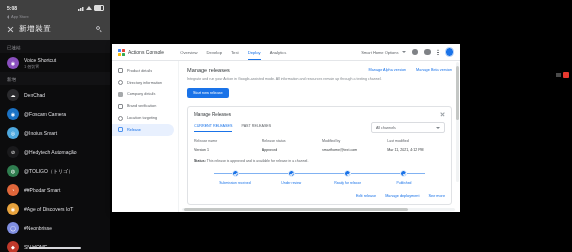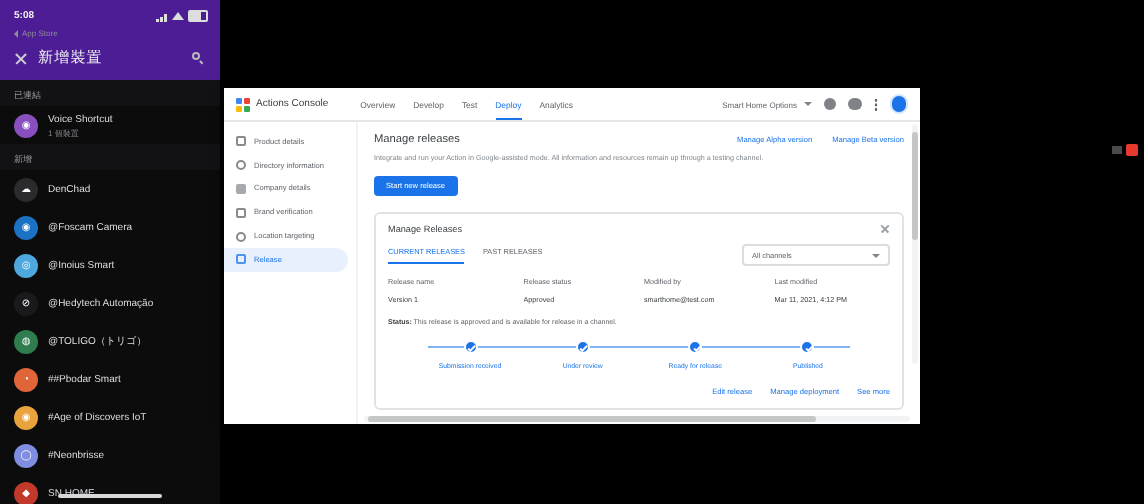--- a/index.html
+++ b/index.html
@@ -14,21 +14,21 @@
     overflow: hidden;
     font-family: "Liberation Sans", sans-serif;
     -webkit-font-smoothing: antialiased;
   }
 
   
   #phone {
     position: absolute;
     left: 0; top: 0;
     width: 110px; height: 252px;
-    background: #4c1d95;
+    background: #404040;
     overflow: hidden;
     color: #e6e6e6;
   }
   #phone-statusbar {
     height: 12px;
     display: flex;
     align-items: center;
     justify-content: space-between;
     padding: 2px 6px 0 7px;
     font-size: 5px;

